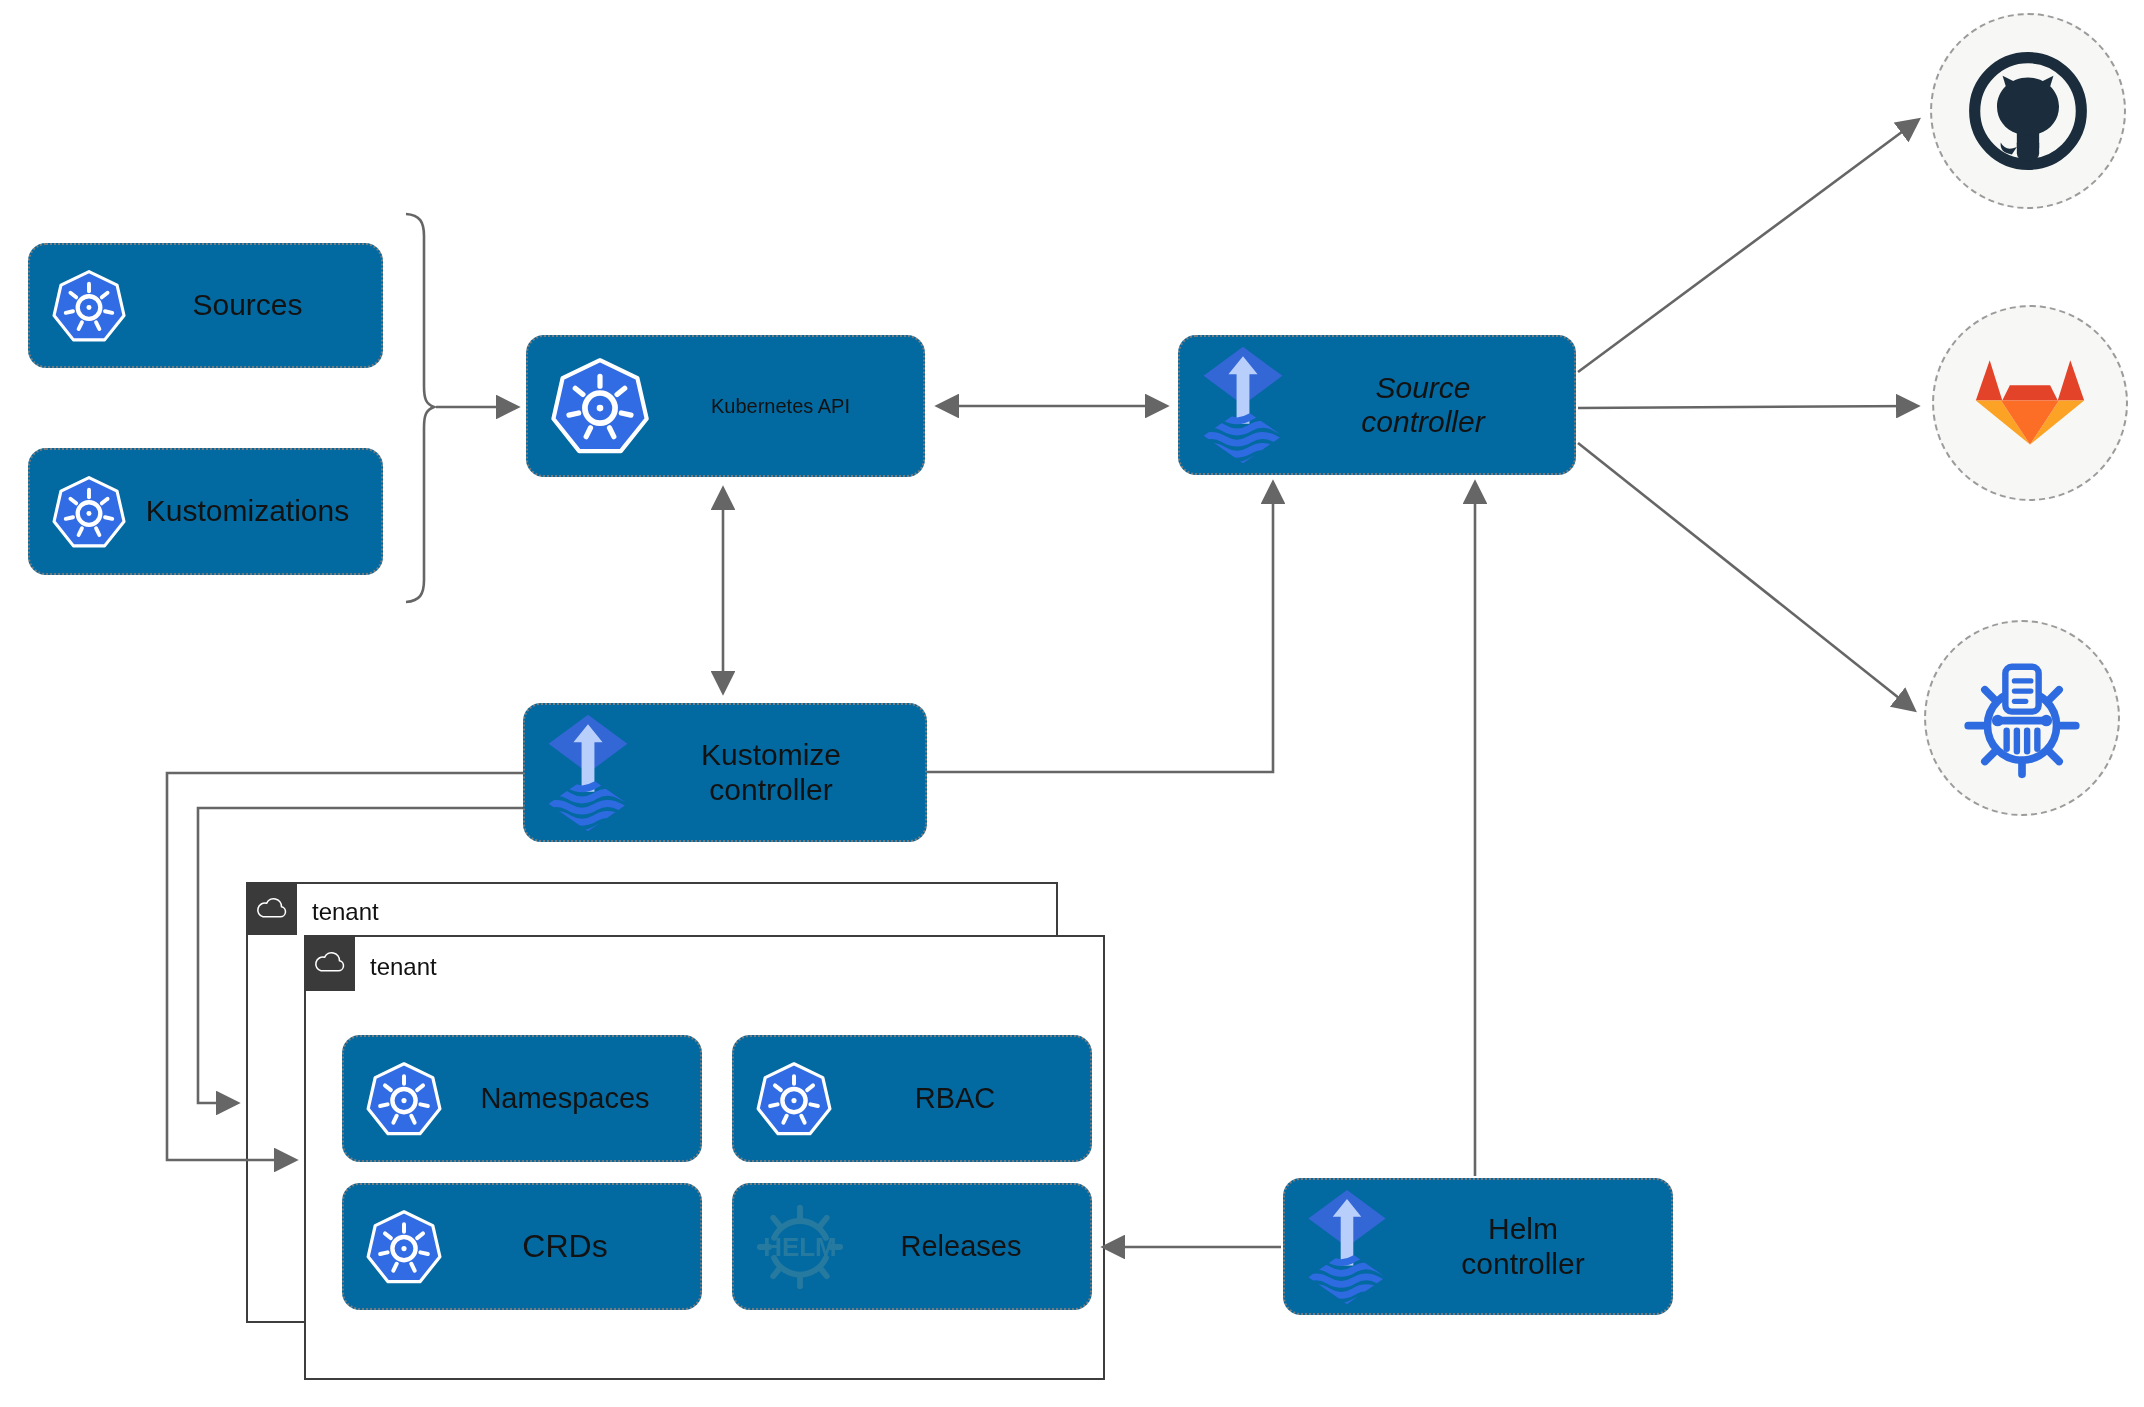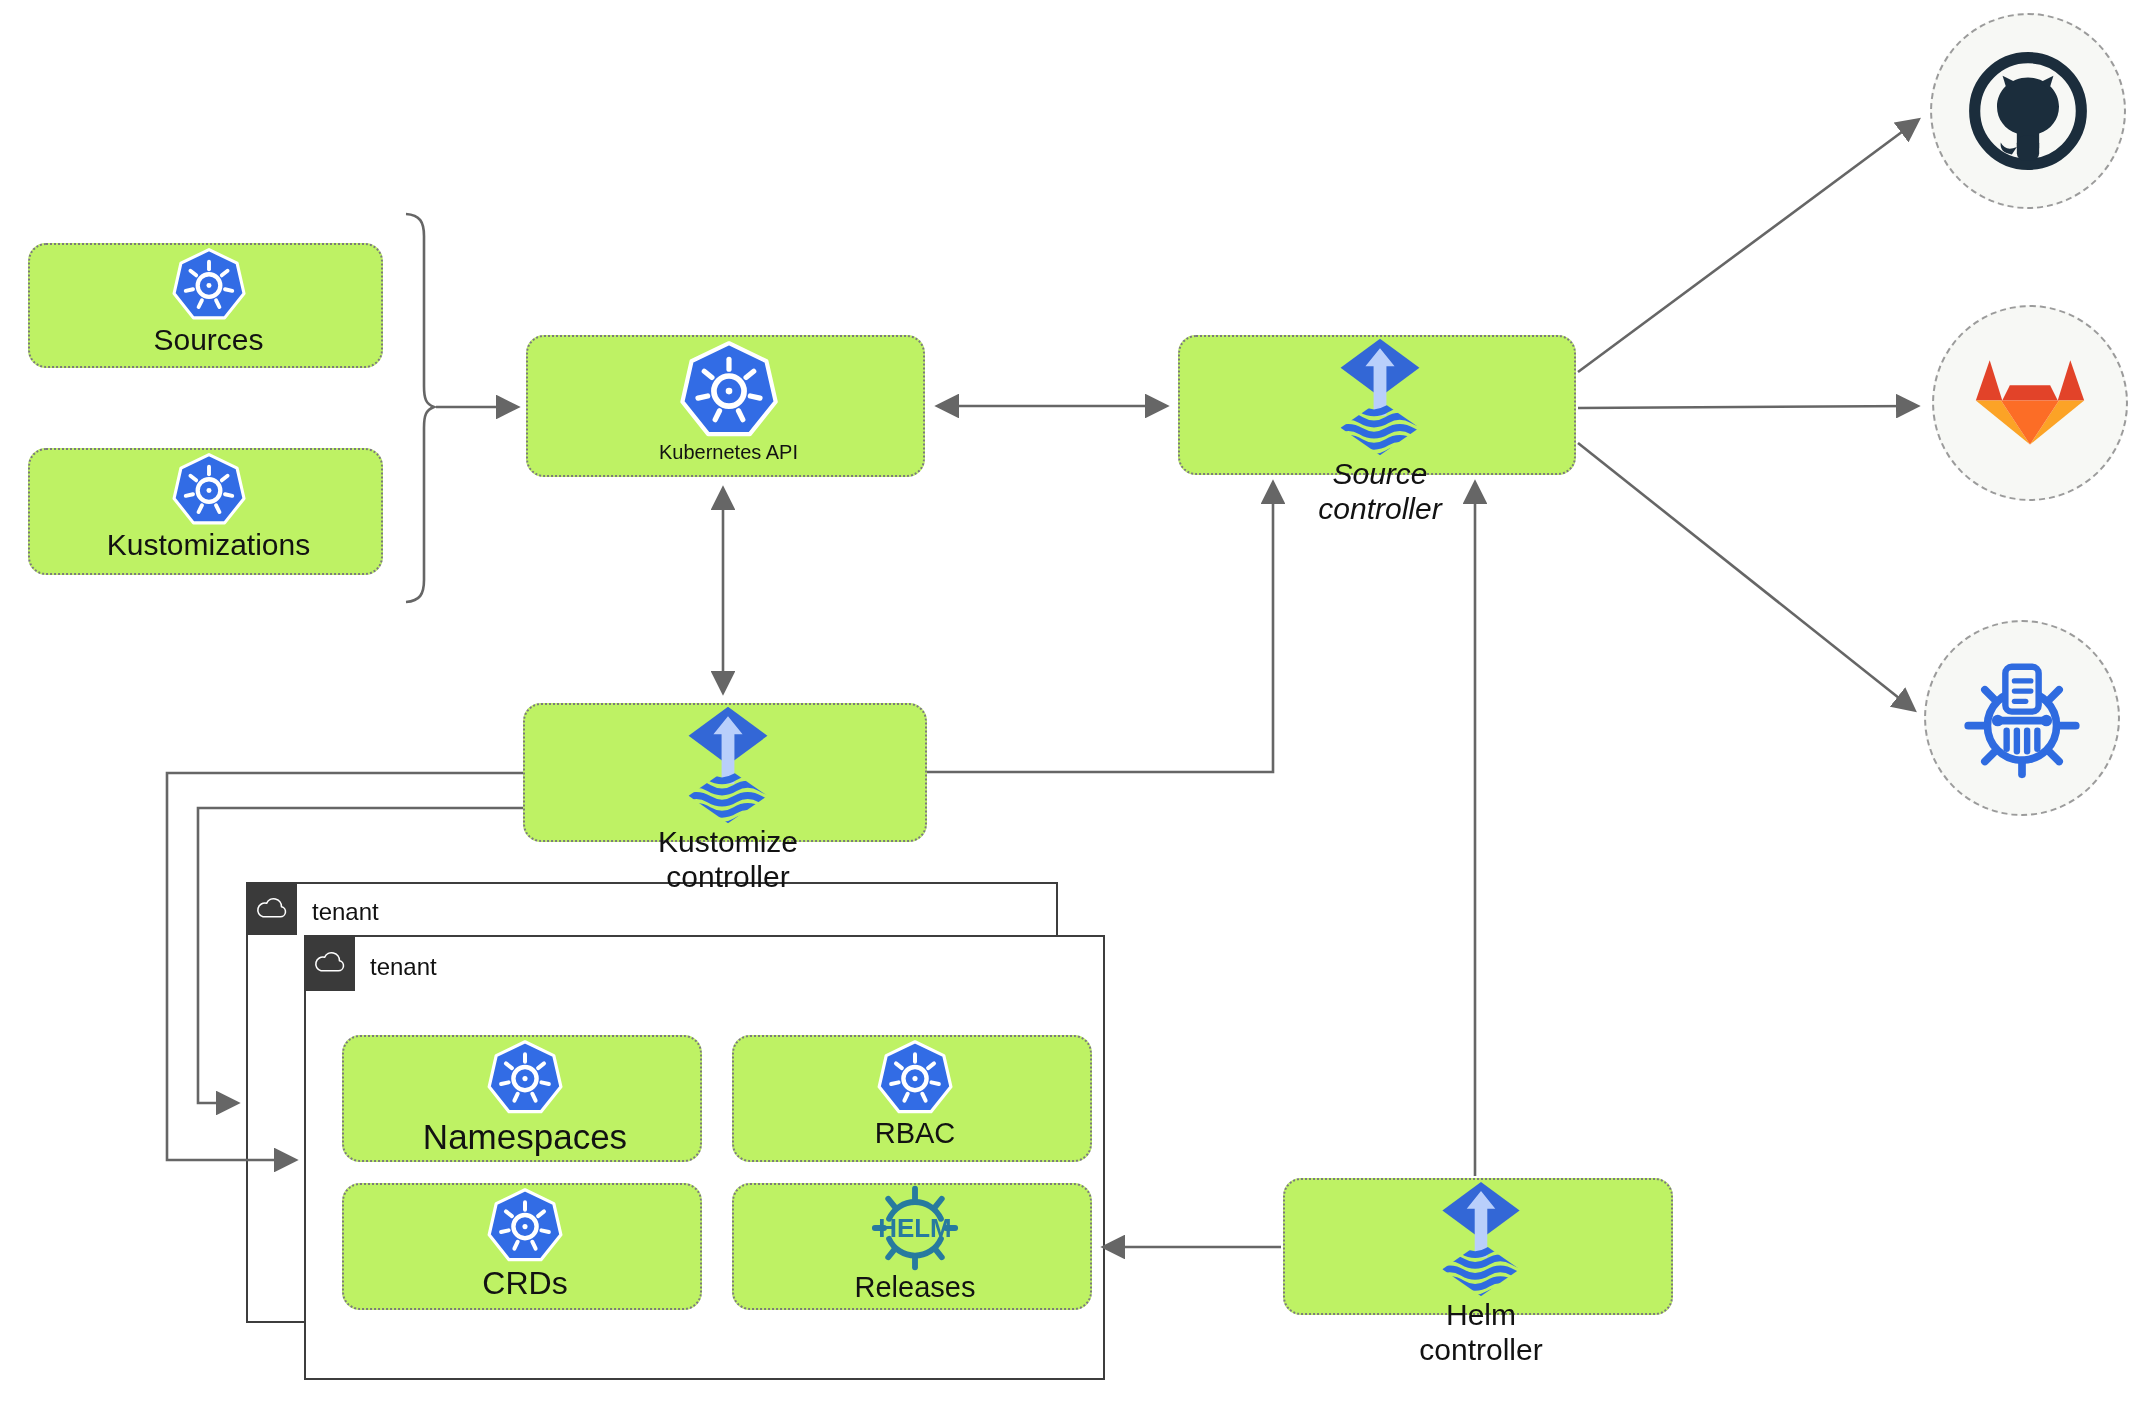--- a/index.html
+++ b/index.html
@@ -3,22 +3,22 @@
 <meta charset="utf-8">
 <style>
   html,body{margin:0;padding:0;background:#ffffff;}
   #canvas{
     position:relative;width:2144px;height:1407px;background:#ffffff;overflow:hidden;
     font-family:"Liberation Sans","DejaVu Sans",sans-serif;color:#111;
   }
   svg{display:block;}
   #wires{position:absolute;left:0;top:0;z-index:3;pointer-events:none;}
   .node{
-    position:absolute;background:#bef264;border:2px dotted #7b7b7b;border-radius:18px;
-    display:flex;align-items:center;z-index:4;box-sizing:border-box;padding:0 14px 0 20px;flex-direction:column;
+    position:absolute;background:#0369a1;border:2px dotted #7b7b7b;border-radius:18px;
+    display:flex;align-items:center;z-index:4;box-sizing:border-box;padding:0 14px 0 20px;
   }
   .node .label{flex:1;text-align:center;font-size:30px;line-height:1.15;color:#121212;}
   .node .icon{flex:none;display:flex;align-items:center;}
   .tenant{
     position:absolute;background:#ffffff;border:2px solid #3d3d3d;box-sizing:border-box;
   }
   .tenant-back{left:246px;top:882px;width:812px;height:441px;z-index:1;}
   .tenant-front{left:304px;top:935px;width:801px;height:445px;z-index:2;}
   .tenant-header{
     position:absolute;left:-2px;top:-2px;width:51px;height:53px;background:#3a3a3a;
@@ -240,21 +240,21 @@
     </span>
     <span class="label ctrl-label" style="max-width:220px;margin:0 auto;">Kustomize controller</span>
   </div>
 
   <div class="node" id="n-namespaces">
     <span class="icon">
       <svg width="80" height="80">
           <use href="#sym-k8s"></use>
         </svg>
     </span>
-    <span class="label" style="font-size:35px;">Namespaces</span>
+    <span class="label" style="font-size:29px;">Namespaces</span>
   </div>
 
   <div class="node" id="n-rbac">
     <span class="icon">
       <svg width="80" height="80">
           <use href="#sym-k8s"></use>
         </svg>
     </span>
     <span class="label" style="font-size:29px;">RBAC</span>
   </div>

